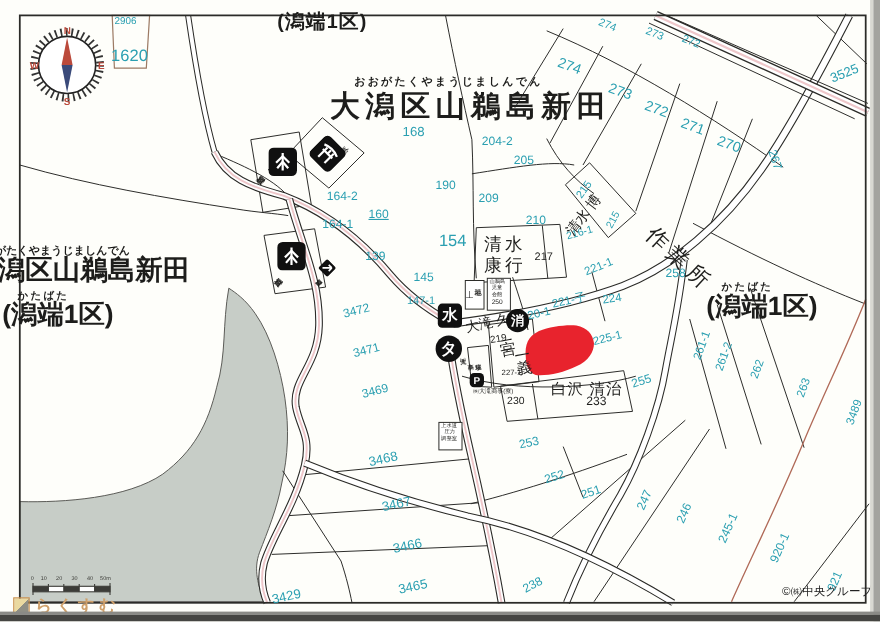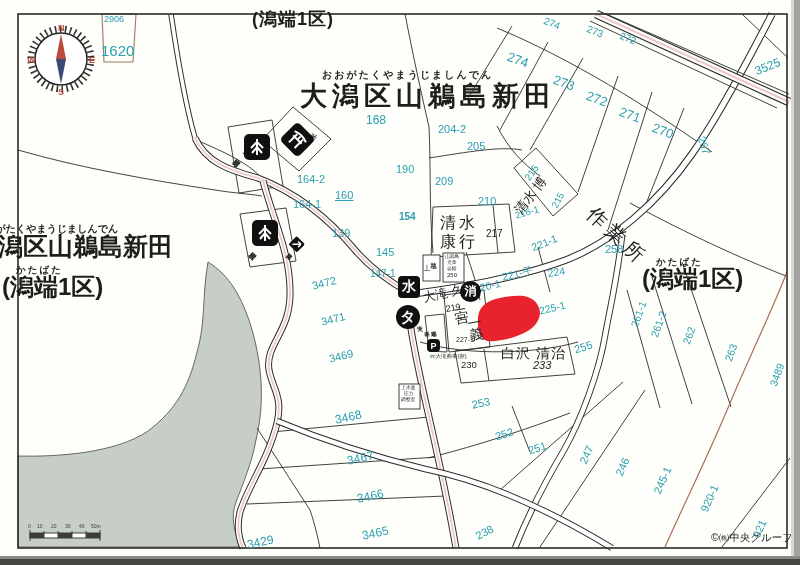--- a/index.html
+++ b/index.html
@@ -188,21 +188,21 @@
       <span class="lbl" style="left: 396px; top: 164px; font-size: 11px;">190</span>
       <span class="lbl" style="left: 435px; top: 176px; font-size: 11px;">209</span>
       <span class="lbl" style="left: 478px; top: 174px; font-size: 11px; margin-top: 22px;">210</span>
       <span class="lbl" style="left: 523px; top: 177px; font-size: 10px; transform: rotate(-55deg);">215</span>
       <span class="lbl" style="left: 514px; top: 211px; font-size: 9.5px; transform: rotate(-16deg);">216-1</span>
       <span class="lbl" style="left: 550px; top: 205px; font-size: 9.5px; transform: rotate(-62deg);">215</span>
       <span class="lbl" style="left: 297px; top: 174px; font-size: 11px;">164-2</span>
       <span class="lbl" style="left: 335px; top: 190px; font-size: 11px; text-decoration: underline;">160</span>
       <span class="lbl" style="left: 293px; top: 199px; font-size: 11px;">164-1</span>
       <span class="lbl" style="left: 332px; top: 228px; font-size: 11px;">139</span>
-      <span class="lbl" style="left: 399px; top: 212px; font-size: 10px; font-weight: bold;">154</span>
+      <span class="lbl" style="left: 399px; top: 212px; font-size: 15px;">154</span>
       <span class="lbl" style="left: 376px; top: 247px; font-size: 11px;">145</span>
       <span class="lbl" style="left: 370px; top: 269px; font-size: 10px;">147-1</span>
       <span class="lbl k" style="left: 486px; top: 229px; font-size: 10px;">217</span>
       <span class="lbl" style="left: 311px; top: 281px; font-size: 11px; transform: rotate(-14deg);">3472</span>
       <span class="lbl" style="left: 320px; top: 317px; font-size: 11px; transform: rotate(-14deg);">3471</span>
       <span class="lbl" style="left: 328px; top: 354px; font-size: 11px; transform: rotate(-14deg);">3469</span>
       <span class="lbl" style="left: 530px; top: 243px; font-size: 10.5px; transform: rotate(-22deg);">221-1</span>
       <span class="lbl" style="left: 501px; top: 272px; font-size: 10.5px; transform: rotate(-13deg);">221-子</span>
       <span class="lbl" style="left: 473px; top: 284px; font-size: 10.5px; transform: rotate(-13deg);">220-1</span>
       <span class="lbl" style="left: 547px; top: 268px; font-size: 10.5px; transform: rotate(-8deg);">224</span>
@@ -223,21 +223,21 @@
       <span class="lbl" style="left: 474px; top: 532px; font-size: 11px; transform: rotate(-28deg);">238</span>
       <span class="lbl" style="left: 494px; top: 432px; font-size: 11px; transform: rotate(-18deg);">252</span>
       <span class="lbl" style="left: 527px; top: 446px; font-size: 11px; transform: rotate(-18deg);">251</span>
       <span class="lbl" style="left: 578px; top: 461px; font-size: 11px; transform: rotate(-66deg);">247</span>
       <span class="lbl" style="left: 614px; top: 473px; font-size: 11px; transform: rotate(-66deg);">246</span>
       <span class="lbl" style="left: 652px; top: 491px; font-size: 11px; transform: rotate(-66deg);">245-1</span>
       <span class="lbl" style="left: 699px; top: 509px; font-size: 11px; transform: rotate(-66deg);">920-1</span>
       <span class="lbl" style="left: 751px; top: 535px; font-size: 11px; transform: rotate(-66deg);">921</span>
       <span class="lbl k" style="left: 445px; top: 305px; font-size: 9px; transform: rotate(-10deg);">219</span>
       <span class="lbl k" style="left: 456px; top: 336px; font-size: 7px;">227-1</span>
-      <span class="lbl k" style="left: 533px; top: 360px; font-size: 11px; font-style: italic;">233</span>
+      <span class="lbl k" style="left: 533px; top: 360px; font-size: 11px;">233</span>
       <span class="lbl k" style="left: 461px; top: 360px; font-size: 9.5px;">230</span>
       <span class="lbl k" style="left: 440px; top: 213px; font-size: 16px; letter-spacing: 3px; line-height: 1.2;">清水
 康行</span>
       <span class="lbl k" style="left: 512px; top: 208px; font-size: 13px; transform: rotate(-52deg);">清水 博</span>
       <span class="lbl k" style="left: 422px; top: 292px; font-size: 12.5px; transform: rotate(-12deg);">大滝 久男</span>
       <span class="lbl k v" style="left: 452px; top: 300px; font-size: 14px; transform: rotate(-10deg);">二宮</span>
       <span class="lbl k v" style="left: 467px; top: 317px; font-size: 14px; transform: rotate(-10deg);">一義</span>
       <span class="lbl k" style="left: 501px; top: 346px; font-size: 14px; letter-spacing: 1px;">白沢 清治</span>
       <span class="lbl k" style="left: 597px; top: 203px; font-size: 20px; transform: rotate(43deg); letter-spacing: 5px;">作業所</span>
       <span class="lbl k" style="left: 430px; top: 354px; font-size: 5.5px;">㈱大滝商事(寮)</span>
@@ -317,19 +317,23 @@
     <circle cx="36" cy="38" r="30" fill="none" stroke="#333" stroke-width="7" stroke-dasharray="1.6 3.4"></circle>
     <circle cx="36" cy="38" r="26" fill="#fff" stroke="#222" stroke-width="1.5"></circle>
     <polygon points="36,13 41,38 31,38" fill="var(--cred)"></polygon>
     <polygon points="36,63 41,38 31,38" fill="var(--nblue)"></polygon>
     <text class="cletter" x="33" y="10">N</text>
     <text class="cletter" x="64" y="42">E</text>
     <text class="cletter" x="33" y="74">S</text>
     <text class="cletter" x="2" y="42">W</text>
   </svg>
 
+  <div id="logo">
+    <div class="sq"></div>
+    <span class="txt">らくすむ</span>
+  </div>
   <div id="copyright">©㈱中央グループ</div>
 
   <div class="edge-r2"></div>
   <div class="edge-r"></div>
   <div class="edge-b2"></div>
   <div class="edge-b"></div>
 </div>
 
 </body></html>

